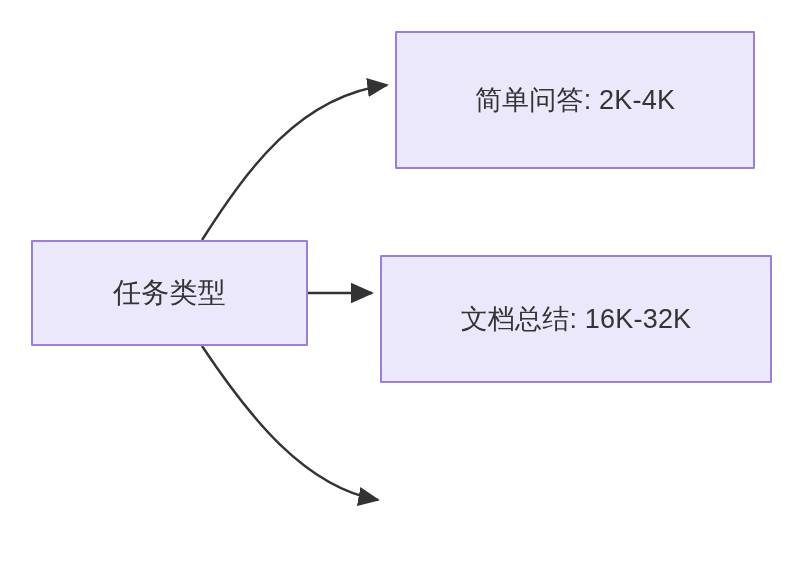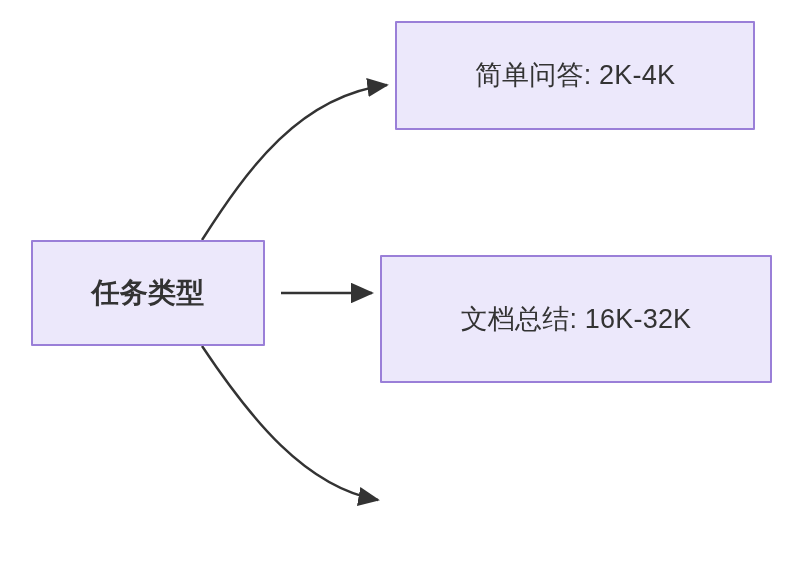--- a/index.html
+++ b/index.html
@@ -34,22 +34,22 @@
     border-radius: 1px;
   }
   .node-label {
     color: #333333;
     font-size: 27px;
     line-height: 1.2;
     letter-spacing: 0.2px;
     white-space: nowrap;
     text-align: center;
   }
-  #node-root    { left: 31px;  top: 240px; width: 234px; height: 106px; font-weight: bold; }
-  #node-simple  { left: 395px; top: 21px;  width: 360px; height: 109px; }
+  #node-root    { left: 31px;  top: 240px; width: 277px; height: 106px; }
+  #node-simple  { left: 395px; top: 31px;  width: 360px; height: 138px; }
   #node-doc     { left: 380px; top: 255px; width: 392px; height: 128px; }
   #node-multi   { left: 386px; top: 446px; width: 377px; height: 107px; }
   #node-root .node-label { font-size: 28px; }
 </style>
 </head>
 <body>
 
 <div id="canvas">
 
   <svg class="edge-layer" viewBox="0 0 787 572" width="787" height="572" xmlns="http://www.w3.org/2000/svg">

